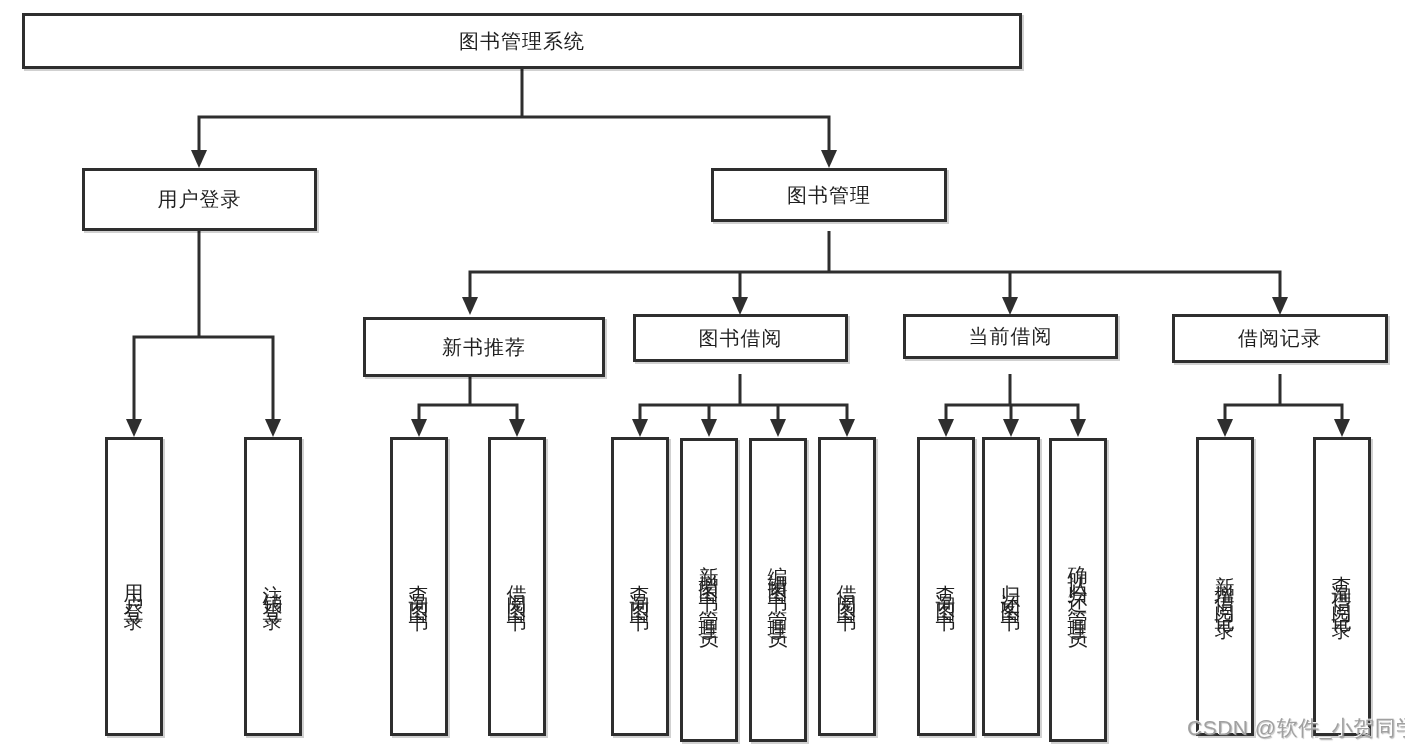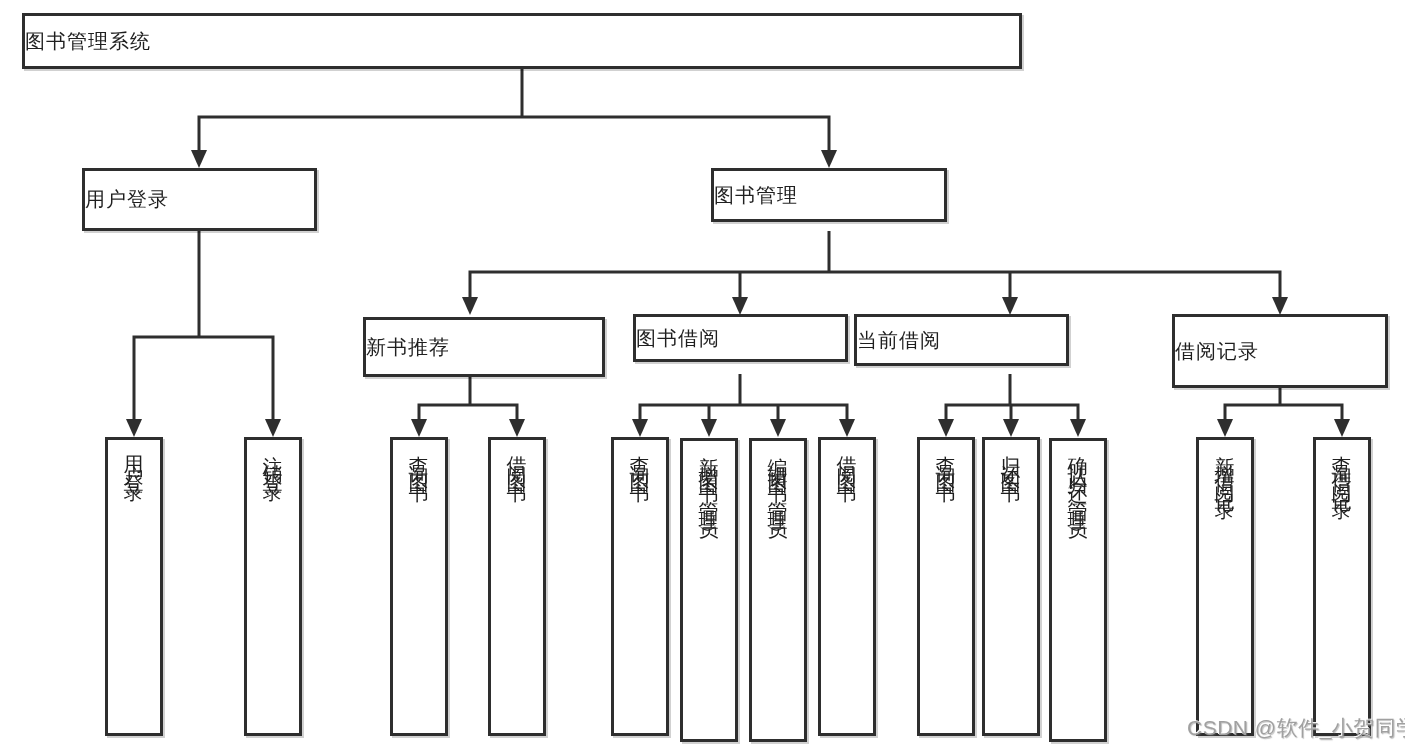--- a/index.html
+++ b/index.html
@@ -17,20 +17,21 @@
     width: 1405px; height: 747px;
   }
   .box {
     position: absolute;
     box-sizing: border-box;
     background: #ffffff;
     border: 3px solid #2e2e2e;
     box-shadow: 2px 2px 0 rgba(0,0,0,0.18);
     display: flex;
     align-items: center;
+    justify-content: center;
     color: #1f1f1f;
   }
   .hbox { font-size: 20px; letter-spacing: 1px; }
   .vbox {
     writing-mode: vertical-rl;
     text-orientation: mixed;
     font-size: 20px;
     letter-spacing: 9px;
     line-height: 1;
   }
@@ -101,24 +102,24 @@
   <div class="box hbox" style="left:711px;top:168px;width:236px;height:54px">
     <span class="lbl">图书管理</span>
   </div>
 
   <div class="box hbox" style="left:363px;top:317px;width:242px;height:60px">
     <span class="lbl">新书推荐</span>
   </div>
   <div class="box hbox" style="left:633px;top:314px;width:215px;height:48px">
     <span class="lbl">图书借阅</span>
   </div>
-  <div class="box hbox" style="left:854px;top:314px;width:215px;height:52px">
+  <div class="box hbox" style="left:903px;top:314px;width:215px;height:45px">
     <span class="lbl">当前借阅</span>
   </div>
-  <div class="box hbox" style="left:1172px;top:314px;width:216px;height:74px">
+  <div class="box hbox" style="left:1172px;top:314px;width:216px;height:49px">
     <span class="lbl">借阅记录</span>
   </div>
 
   <div class="box vbox" style="left:105px;top:437px;width:58px;height:299px">
     <span class="lbl">用户登录</span>
   </div>
   <div class="box vbox" style="left:244px;top:437px;width:58px;height:299px">
     <span class="lbl">注销登录</span>
   </div>
 

